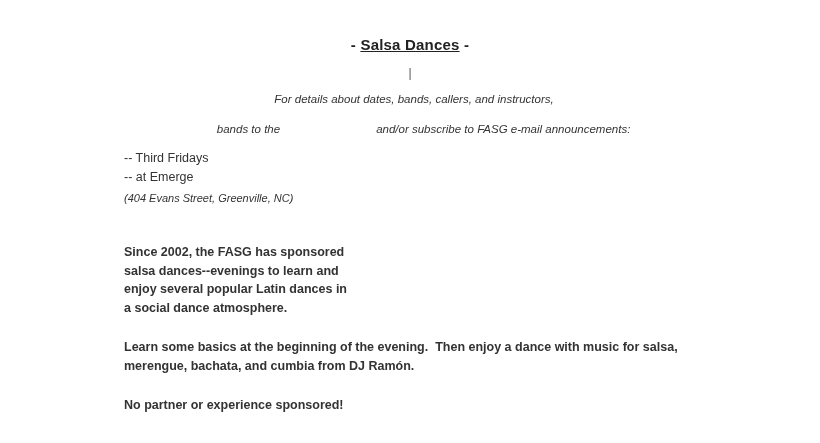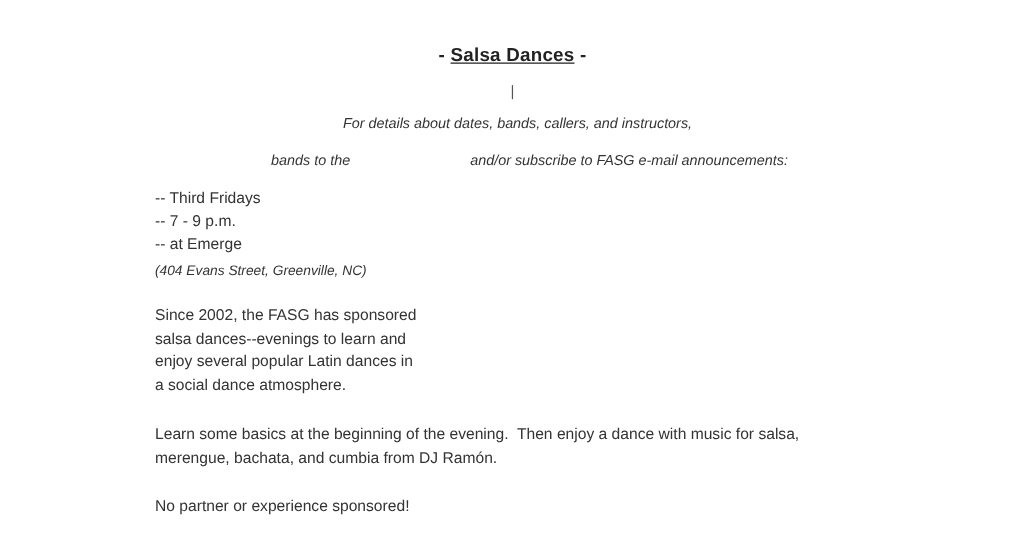--- a/index.html
+++ b/index.html
@@ -100,20 +100,21 @@
     position: absolute;
     left: 124px;
     top: 243px;
     font-size: 12.5px;
     color: #333333;
     width: 640px;
   }
   .para {
     margin: 0 0 21px 0;
     line-height: 18.5px;
+    font-weight: bold;
   }
   .para:last-child {
     margin-bottom: 0;
   }
   .para .ln {
     display: block;
     white-space: pre;
   }
 </style>
 </head>
@@ -133,21 +134,20 @@
 
   <div class="intro">
     <div class="intro-line1">For details about dates, bands, callers, and instructors,</div>
     <div class="intro-line2">
       <span>bands to the</span><span class="gap-inline"></span><span>and/or subscribe to FASG e-mail announcements:</span>
     </div>
   </div>
 
   <div class="details">
     <div class="detail-line">-- Third Fridays</div>
-    <div class="detail-line">-- 7 - 9 p.m.</div>
     <div class="detail-line">-- at Emerge</div>
     <div class="venue-address">(404 Evans Street, Greenville, NC)</div>
   </div>
 
   <div class="body-text">
 
     <p class="para">
       <span class="ln">Since 2002, the FASG has sponsored</span>
       <span class="ln">salsa dances--evenings to learn and</span>
       <span class="ln">enjoy several popular Latin dances in</span>

